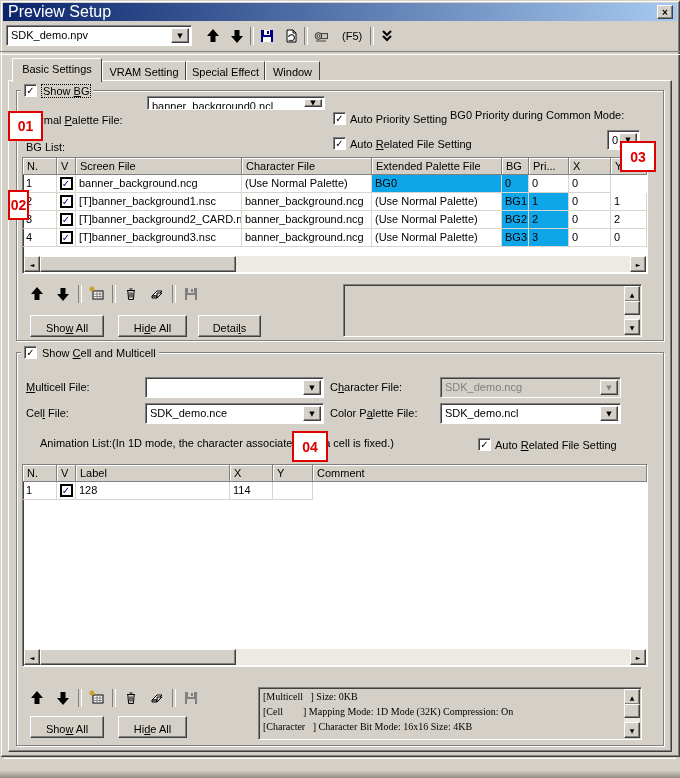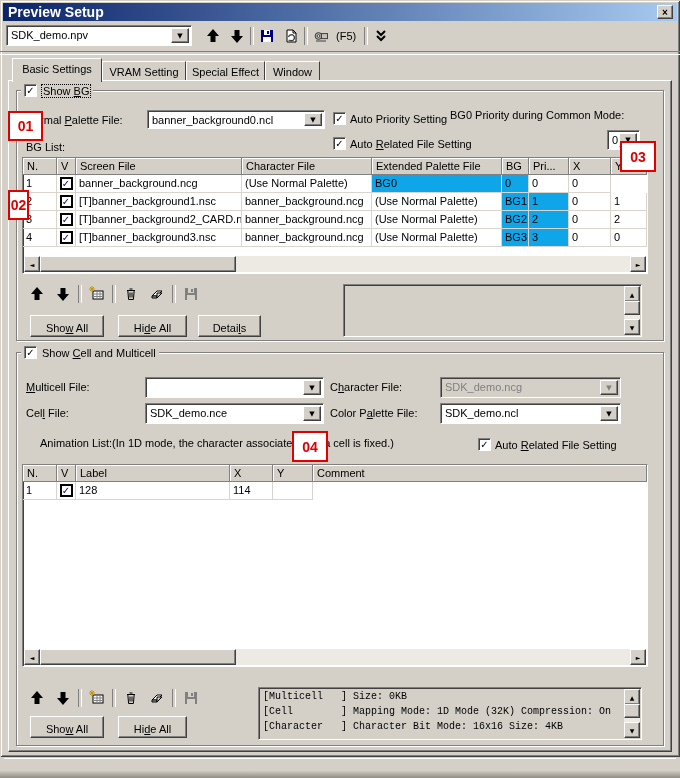--- a/index.html
+++ b/index.html
@@ -8,40 +8,40 @@
   .abs{position:absolute}
   
   #frame{left:0;top:0;width:680px;height:757px;
     box-shadow:inset 1px 1px 0 #d4d0c8, inset -1px -1px 0 #404040,
                inset 2px 2px 0 #fff, inset -2px -2px 0 #808080;}
   #bottom-groove{left:4px;top:755px;width:672px;height:2px;border-top:1px solid #808080;border-bottom:1px solid #fff}
   #bottom-shade{left:0;top:771px;width:680px;height:7px;background:linear-gradient(#cdc9c1,#918d85)}
   
   #titlebar{left:3px;top:3px;width:674px;height:18px;display:flex;align-items:center;
     background:linear-gradient(90deg,#0a246a,#a6caf0);padding-left:5px;box-sizing:border-box}
-  #titlebar .t{color:#fff;font-weight:bold;font-size:14px}
+  #titlebar .t{color:#fff;font-weight:normal;font-size:16px}
   #close{position:absolute;right:4px;top:2px;width:16px;height:14px;background:#d4d0c8;
     border:1px solid;border-color:#fff #404040 #404040 #fff;box-shadow:inset -1px -1px 0 #808080;
     font:bold 10px "Liberation Sans",sans-serif;display:flex;align-items:center;justify-content:center;padding:0}
   
   .combo{display:flex;background:#fff;border:1px solid;border-color:#808080 #fff #fff #808080;
     box-shadow:inset 1px 1px 0 #404040;box-sizing:border-box}
   .combo .ctext{flex:1;padding:3px 3px 0 4px;white-space:nowrap;overflow:hidden}
   .combo .cbtn{width:16px;margin:2px 2px 2px 0;background:#d4d0c8;border:1px solid;
     border-color:#fff #404040 #404040 #fff;box-shadow:inset -1px -1px 0 #808080;
     display:flex;align-items:center;justify-content:center;font:7px "DejaVu Sans",sans-serif}
   .combo.disabled{background:#d4d0c8}
   .combo.disabled .ctext{color:#808080}
   .combo.disabled .cbtn{color:#808080}
   #combo-main{left:6px;top:25px;width:186px;height:21px}
   .ico{width:22px;height:20px;display:flex;align-items:center;justify-content:center}
   .ico svg{width:16px;height:16px}
   .tsep{width:2px;height:18px;border-left:1px solid #808080;border-right:1px solid #fff}
   #tb-icons{left:202px;top:26px;display:flex;align-items:center;gap:2px}
-  #f5lbl{margin-left:2px;margin-right:6px}
+  #f5lbl{margin-left:8px;margin-right:6px}
   #tb-groove{left:0;top:51px;width:680px;height:2px;border-top:1px solid #808080;border-bottom:1px solid #fff}
   
   .tab{box-sizing:border-box;background:#d4d0c8;border:1px solid;border-color:#fff #404040 #d4d0c8 #fff;
     border-bottom:none;text-align:center;padding-top:4px}
   #tab-basic{left:12px;top:58px;width:90px;height:24px;z-index:3}
   #tab-vram{left:102px;top:61px;width:84px;height:19px}
   #tab-se{left:186px;top:61px;width:79px;height:19px}
   #tab-window{left:265px;top:61px;width:55px;height:19px}
   #tabpage{left:8px;top:80px;width:664px;height:672px;box-sizing:border-box;
     border:1px solid;border-color:#fff #404040 #404040 #fff;box-shadow:inset -1px -1px 0 #808080}
@@ -56,21 +56,21 @@
   
   .dcb{width:13px;height:13px;box-sizing:border-box;background:#fff;border:1px solid;
     border-color:#808080 #fff #fff #808080;box-shadow:inset 1px 1px 0 #404040;
     display:flex;align-items:center;justify-content:center}
   .dcb .chk{font:bold 10px "DejaVu Sans",sans-serif;color:#000;margin-top:-1px}
   .lvcb{width:13px;height:13px;box-sizing:border-box;background:#fff;border:2px solid #000;
     display:flex;align-items:center;justify-content:center;margin:0 auto}
   .lvcb .chk{font:bold 10px "DejaVu Sans",sans-serif;color:#000080;margin-top:-1px}
   .lbl{white-space:nowrap}
   
-  #lbl-npf{left:26px;top:114px} #combo-npf{left:147px;top:110px;width:178px;height:19px}
+  #lbl-npf{left:26px;top:114px} #combo-npf{left:147px;top:96px;width:178px;height:14px}
   #cb-ap{left:333px;top:112px} #lbl-ap{left:350px;top:113px}
   #lbl-bg0{left:450px;top:109px;width:206px;}
   #cb-ar{left:333px;top:137px} #lbl-ar{left:350px;top:138px}
   #combo-pri{left:607px;top:130px;width:33px;height:20px}
   #lbl-bglist{left:26px;top:141px}
   
   .lv{box-sizing:border-box;background:#fff;border:1px solid;border-color:#808080 #fff #fff #808080;
     box-shadow:inset 1px 1px 0 #404040;overflow:hidden}
   #table1{left:22px;top:157px;width:626px;height:117px}
   #table2{left:22px;top:464px;width:626px;height:203px}
@@ -103,21 +103,21 @@
   #btn-hide2{left:118px;top:716px;width:69px;height:22px}
   
   .infobox{box-sizing:border-box;background:#d4d0c8;border:1px solid;border-color:#808080 #fff #fff #808080;
     box-shadow:inset 1px 1px 0 #404040;overflow:hidden}
   #info1{left:343px;top:284px;width:299px;height:53px}
   #info2{left:258px;top:687px;width:384px;height:53px}
   .vscroll{position:absolute;top:1px;bottom:1px;right:1px;width:16px;background:#eceae3}
   .vscroll .up{top:0;left:0} .vscroll .dn{bottom:0;left:0}
   .vthumb{position:absolute;left:0;top:15px;width:16px;height:14px;box-sizing:border-box;background:#d4d0c8;
     border:1px solid;border-color:#fff #404040 #404040 #fff;box-shadow:inset -1px -1px 0 #808080}
-  .mono{font-family:Liberation Mono, monospace;font-size:10px;line-height:13px;white-space:pre;padding:2px 0 0 4px}
+  .mono{font-family:Liberation Serif, serif;font-size:10px;line-height:13px;white-space:pre;padding:2px 0 0 4px}
   
   #lbl-mc{left:26px;top:381px}   #combo-mc{left:145px;top:377px;width:179px;height:21px}
   #lbl-cf{left:330px;top:381px}  #combo-cf{left:440px;top:377px;width:181px;height:21px}
   #lbl-cell{left:26px;top:407px} #combo-cell{left:145px;top:403px;width:179px;height:21px}
   #lbl-cp{left:330px;top:407px}  #combo-cp{left:440px;top:403px;width:181px;height:21px}
   #lbl-anim{left:40px;top:437px} #lbl-note{left:112px;top:437px}
   #cb-ar2{left:478px;top:438px}  #lbl-ar2{left:495px;top:439px}
   
   .ann{box-sizing:border-box;background:#fff;border:2px solid #e00000;color:#dd0000;
     font:bold 14px "Liberation Sans",sans-serif;display:flex;align-items:center;justify-content:center;z-index:9}

